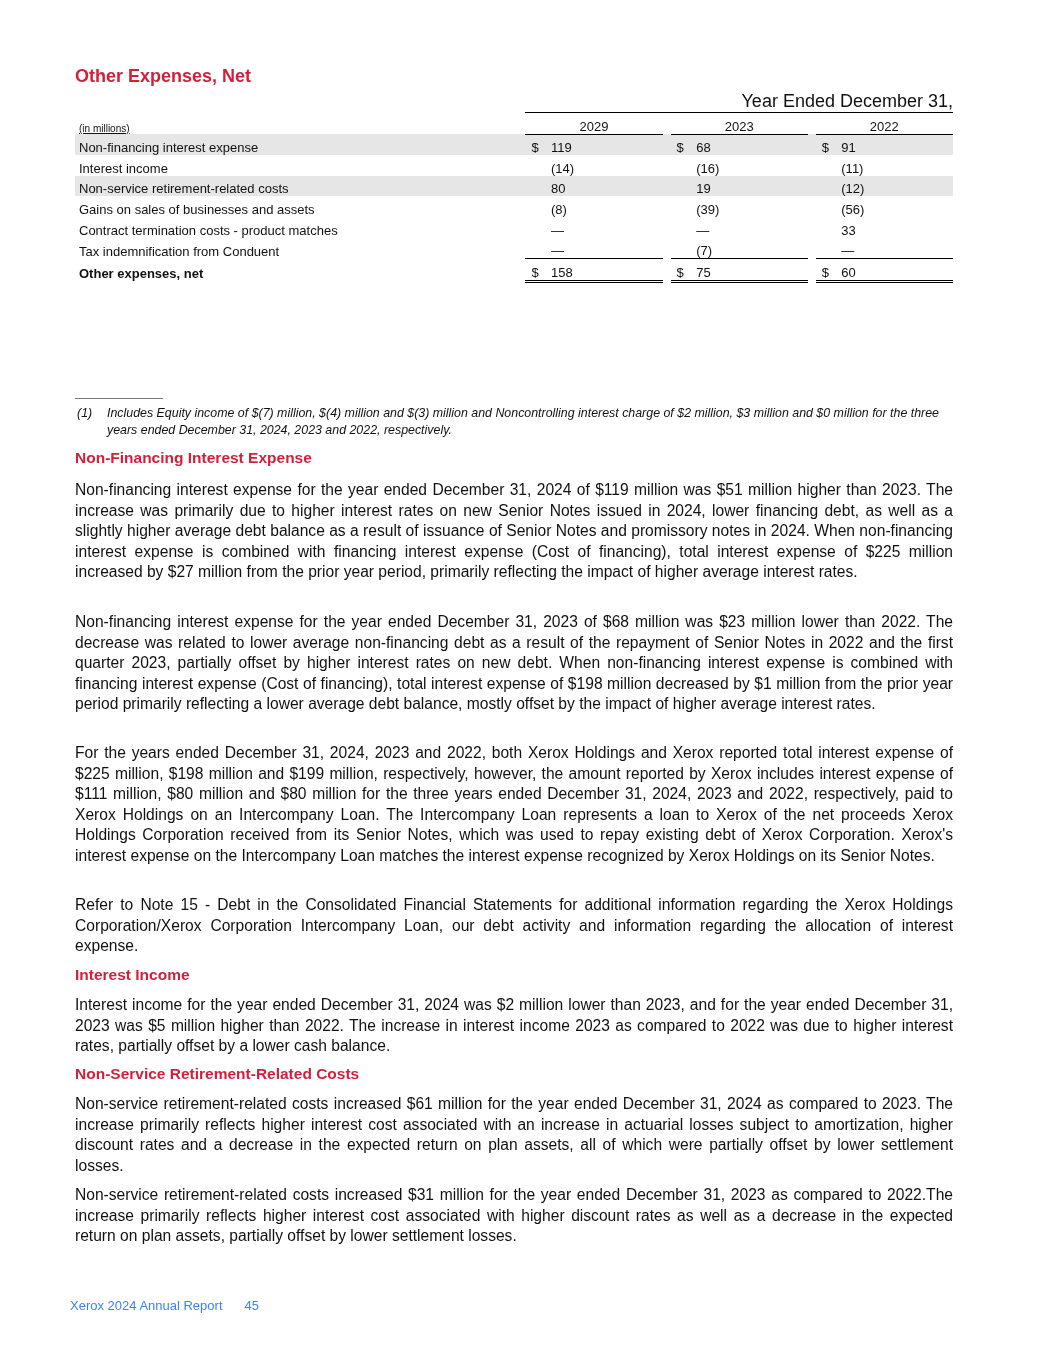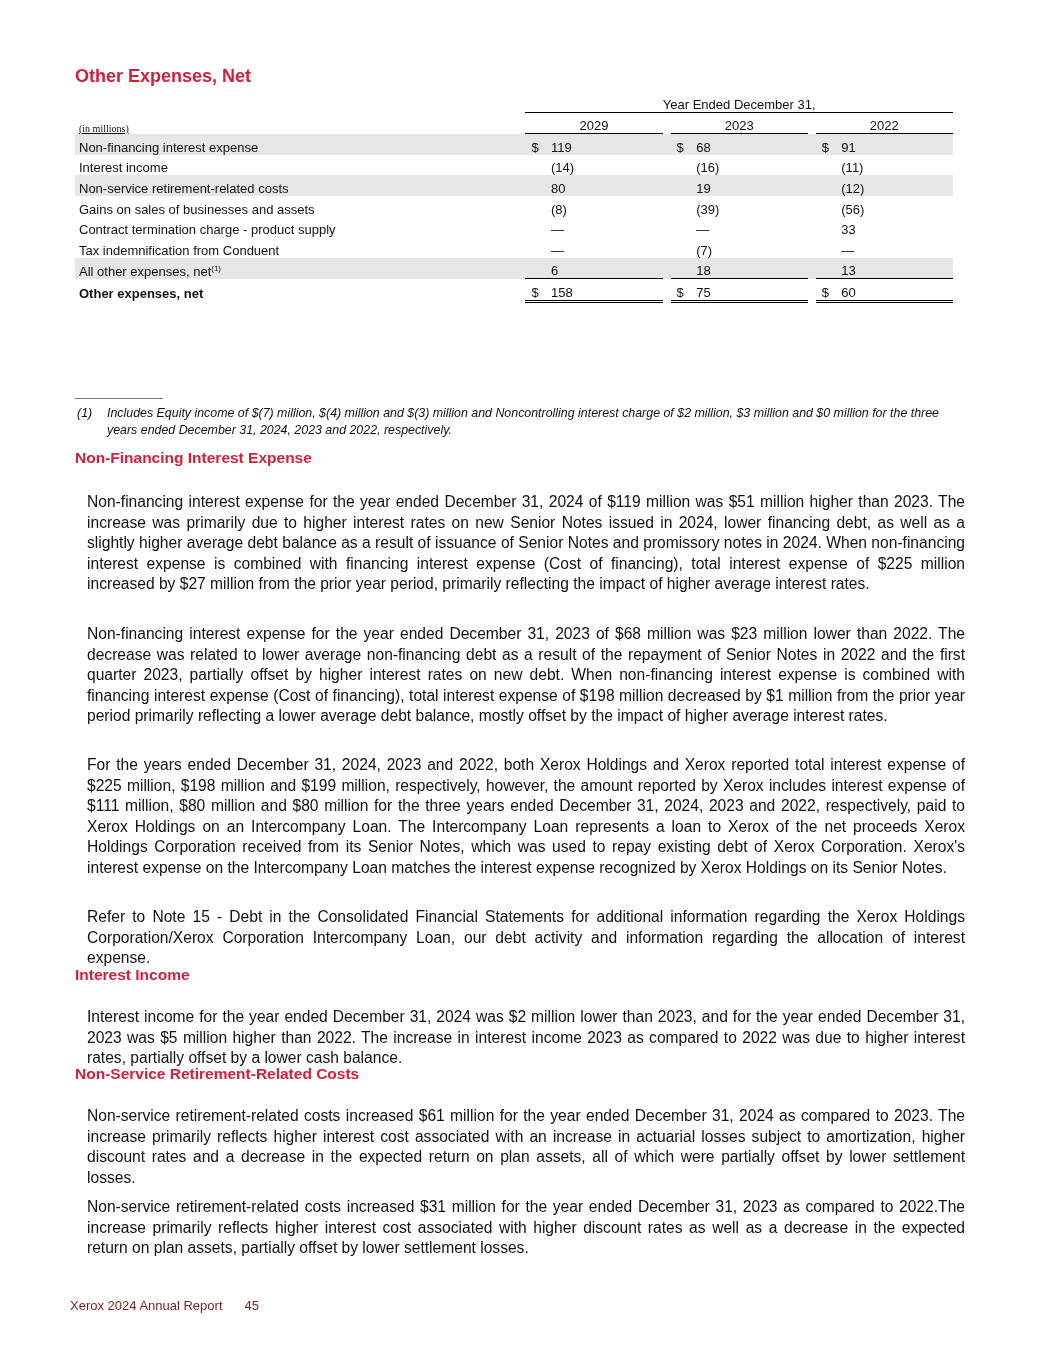--- a/index.html
+++ b/index.html
@@ -8,33 +8,33 @@
   .section-title { color: #d21f3c; font-weight: bold; font-size: 18px; position: absolute; left: 0; top: 66px; margin: 0; }
   table.fin { position: absolute; left: 0; top: 91px; width: 878px; border-collapse: collapse; font-size: 13px; }
   table.fin td { padding: 0; height: 20.6px; vertical-align: bottom; }
   .lab { padding-left: 4px !important; width: 448px; }
   .cur { width: 20px; padding-left: 6px !important; }
   .num { text-align: left; width: 108px; }
   .num.pos { padding-right: 6px !important; }
   .gap { width: 8px; }
   tr.shade td.lab, tr.shade td.cur, tr.shade td.num { background: #e6e6e6; }
   tr.shade td.gap { background: #e6e6e6; }
-  .hdr-span { text-align: center; border-bottom: 1.5px solid #000; font-size: 13px; margin-top: 37px; }
+  .hdr-span { text-align: right; border-bottom: 1.5px solid #000; font-size: 18px; margin-top: 37px; }
   .yr { text-align: center; border-bottom: 1.5px solid #000; font-size: 13px; }
-  .units { font-size: 10px; text-decoration: underline; padding-left: 4px !important; font-family: Liberation Serif, serif; }
+  .units { font-size: 10px; text-decoration: underline; padding-left: 4px !important; }
   tr.total td { font-weight: normal; }
   tr.total td.lab { font-weight: bold; }
   tr.total td.cur, tr.total td.num { border-top: 1.5px solid #000; border-bottom: 3px double #000; }
   sup { font-size: 8px; }
   .fn-rule { position: absolute; left: 0; top: 398px; width: 88px; border-top: 1px solid #777; }
   .footnote { position: absolute; left: 0; top: 405px; width: 878px; font-size: 12.4px; font-style: italic; line-height: 17px; display: flex; }
   .footnote .fn-mark { width: 30px; flex: none; padding-left: 2px; }
   .sub { color: #d21f3c; font-weight: bold; font-size: 15.5px; position: absolute; left: 0; margin: 0; }
-  .para { position: absolute; left: 0; width: 878px; font-size: 15.6px; line-height: 20.5px; text-align: justify; margin: 12px; }
-  .footer { position: absolute; left: 70px; top: 1298px; color: #7f1d1d; font-size: 13px; }
+  .para { position: absolute; left: 0; width: 878px; font-size: 15.6px; line-height: 20.5px; text-align: justify; margin: 0; }
+  .footer { position: absolute; left: 70px; top: 1298px; color: #3b82f6; font-size: 13px; }
   .footer span.pg { margin-left: 22px; }
 </style>
 </head>
 <body>
 
 <div class="page">
   <h2 class="section-title">Other Expenses, Net</h2>
 
   <table class="fin">
     <tbody>
@@ -96,21 +96,21 @@
           <td class="cur"></td>
           <td class="num">(8)</td>
           <td class="gap"></td>
           <td class="cur"></td>
           <td class="num">(39)</td>
           <td class="gap"></td>
           <td class="cur"></td>
           <td class="num">(56)</td>
         </tr>
         <tr>
-          <td class="lab"><span>Contract termination charge - product supply</span></td>
+          <td class="lab"><span>Contract termination costs - product matches</span></td>
           <td class="gap"></td>
           <td class="cur"></td>
           <td class="num pos">—</td>
           <td class="gap"></td>
           <td class="cur"></td>
           <td class="num pos">—</td>
           <td class="gap"></td>
           <td class="cur"></td>
           <td class="num pos">33</td>
         </tr>
@@ -118,32 +118,20 @@
           <td class="lab"><span>Tax indemnification from Conduent</span></td>
           <td class="gap"></td>
           <td class="cur"></td>
           <td class="num pos">—</td>
           <td class="gap"></td>
           <td class="cur"></td>
           <td class="num">(7)</td>
           <td class="gap"></td>
           <td class="cur"></td>
           <td class="num pos">—</td>
-        </tr>
-        <tr class="shade">
-          <td class="lab"><span>All other expenses, net</span><sup>(1)</sup></td>
-          <td class="gap"></td>
-          <td class="cur"></td>
-          <td class="num pos">6</td>
-          <td class="gap"></td>
-          <td class="cur"></td>
-          <td class="num pos">18</td>
-          <td class="gap"></td>
-          <td class="cur"></td>
-          <td class="num pos">13</td>
         </tr>
         <tr class="total">
           <td class="lab">Other expenses, net</td>
           <td class="gap"></td>
           <td class="cur">$</td>
           <td class="num pos">158</td>
           <td class="gap"></td>
           <td class="cur">$</td>
           <td class="num pos">75</td>
           <td class="gap"></td>

